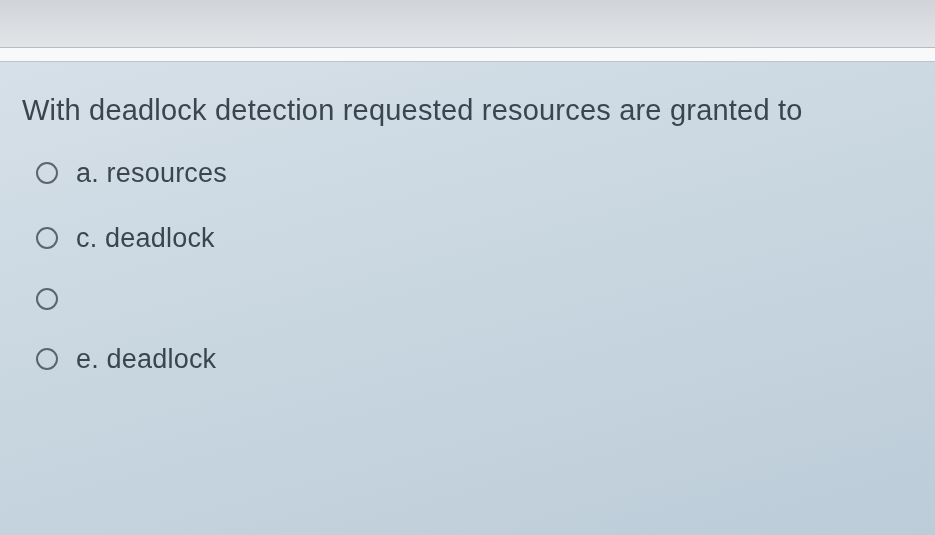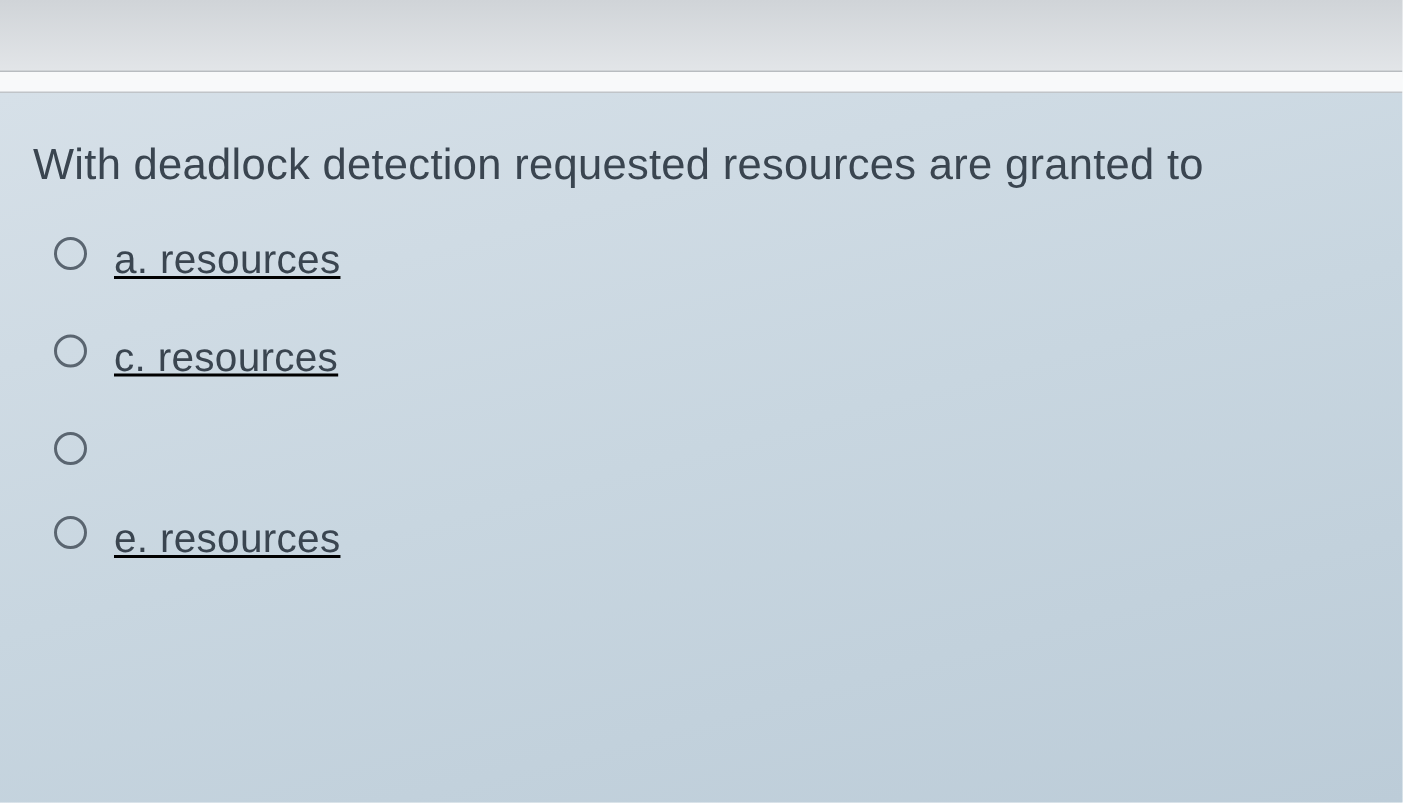--- a/index.html
+++ b/index.html
@@ -31,24 +31,23 @@
     }
     .question-text {
       font-size: 29px;
       color: #3a4550;
       margin-bottom: 28px;
       line-height: 1.3;
       letter-spacing: 0.2px;
     }
     .option-row {
       display: flex;
-      align-items: flex-start;
+      align-items: center;
       margin-bottom: 34px;
       padding-left: 14px;
-      text-decoration: underline;
     }
     .radio-circle {
       width: 22px;
       height: 22px;
       border: 2px solid #5a6570;
       border-radius: 50%;
       margin-right: 18px;
       flex-shrink: 0;
       background: transparent;
       cursor: pointer;
@@ -69,24 +68,24 @@
   <div class="question-text">With deadlock detection requested resources are granted to</div>
 
   <div class="option-row">
     <div class="radio-circle"></div>
     <div class="option-label">a. resources</div>
   </div>
 
 
   <div class="option-row">
     <div class="radio-circle"></div>
-    <div class="option-label">c. resources</div>
+    <div class="option-label">c. deadlock</div>
   </div>
 
   <div class="option-row">
     <div class="radio-circle"></div>
   </div>
 
   <div class="option-row">
     <div class="radio-circle"></div>
-    <div class="option-label">e. resources</div>
+    <div class="option-label">e. deadlock</div>
   </div>
 </div>
 
 </body></html>

